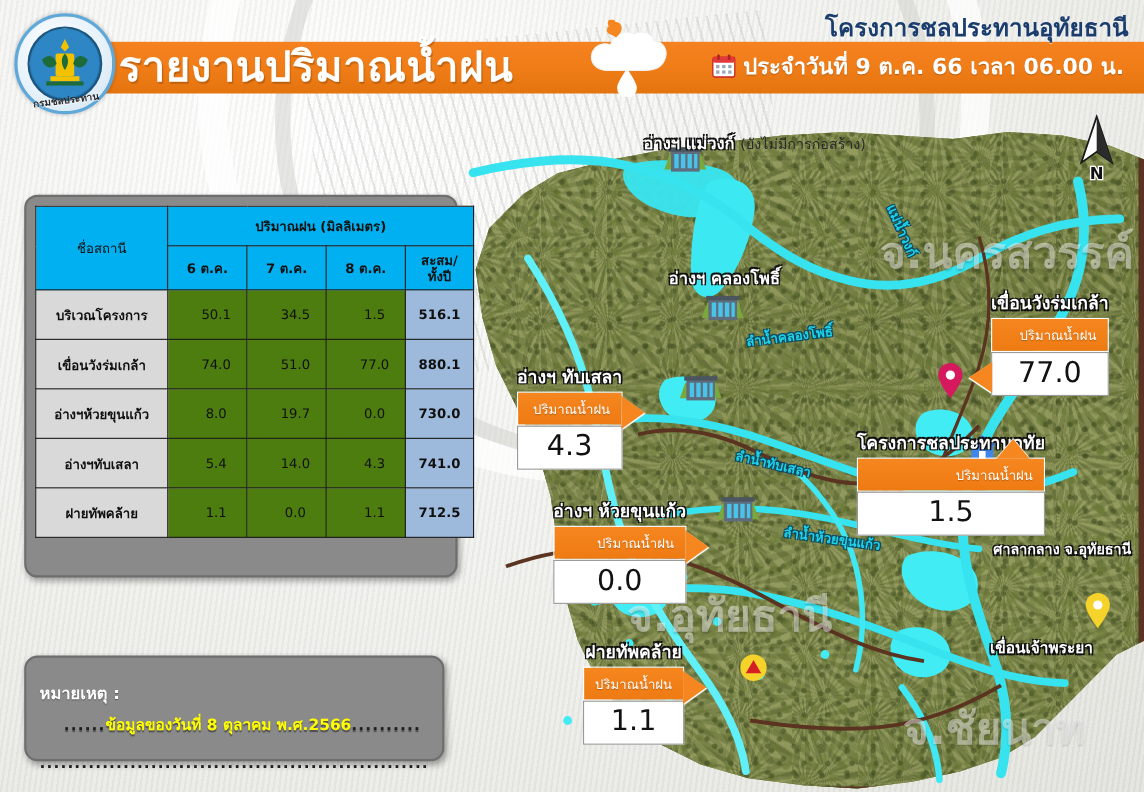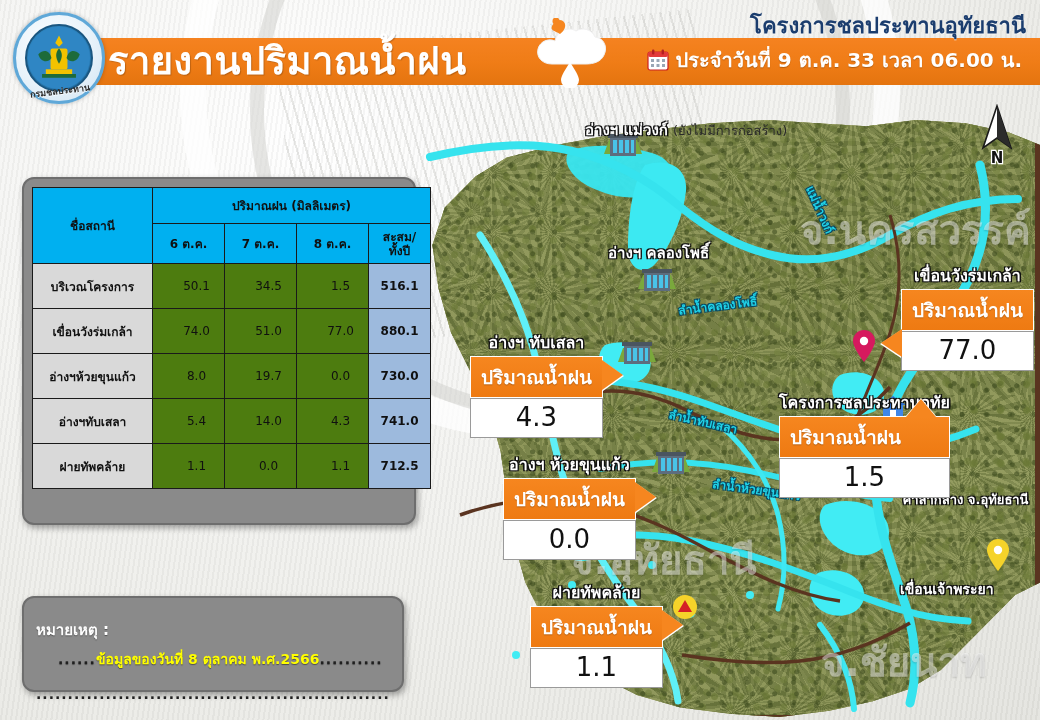--- a/index.html
+++ b/index.html
@@ -174,21 +174,21 @@
     table-layout: fixed;
   }
   table.rain th, table.rain td {
     border: 1px solid #1a1a1a;
     text-align: center;
     font-size: 12px;
     color: #101010;
   }
   th.hdr-station {
     background: #00b0f0;
-    font-size: 17px; font-weight: bold;
+    font-size: 17px; font-weight: normal;
     width: 118px; height: 76px;
     color: #111;
   }
   th.hdr-group {
     background: #00b0f0;
     font-size: 19px; font-weight: bold;
     height: 36px; color: #111;
   }
   th.hdr-day {
     background: #00b0f0;
@@ -248,22 +248,22 @@
     font-size: 16px; font-weight: bold; color: #ffffff;
     text-shadow: -1.3px -1.3px 0 #111, 1.3px -1.3px 0 #111,
                  -1.3px 1.3px 0 #111, 1.3px 1.3px 0 #111;
     white-space: nowrap; text-align: center;
     margin-bottom: 1px;
   }
   .callout-box { position: relative; }
   .callout-label {
     background: linear-gradient(180deg,#f6861f 0%, #ee7a12 100%);
     border: 1px solid #ffffff;
-    color: #ffffff; font-weight: bold; font-size: 19px;
-    text-align: left; padding: 5px 10px;
+    color: #ffffff; font-weight: normal; font-size: 12px;
+    text-align: right; padding: 5px 10px;
     text-shadow: 0 1px 1px rgba(0,0,0,0.25);
     white-space: nowrap;
   }
   .callout-value {
     background: #ffffff;
     border: 1px solid #9a9a9a;
     color: #111111; font-size: 26px;
     text-align: center; padding: 3px 10px 5px 10px;
     white-space: nowrap;
   }
@@ -524,21 +524,21 @@
         <rect x="1" y="3" width="20" height="5" rx="2" fill="#e23a3a"></rect>
         <rect x="5" y="0.5" width="2.4" height="5" rx="1" fill="#b32020"></rect>
         <rect x="14.6" y="0.5" width="2.4" height="5" rx="1" fill="#b32020"></rect>
         <rect x="4" y="10" width="3" height="3" fill="#9aa7b5"></rect>
         <rect x="9.5" y="10" width="3" height="3" fill="#9aa7b5"></rect>
         <rect x="15" y="10" width="3" height="3" fill="#9aa7b5"></rect>
         <rect x="4" y="15" width="3" height="3" fill="#9aa7b5"></rect>
         <rect x="9.5" y="15" width="3" height="3" fill="#9aa7b5"></rect>
         <rect x="15" y="15" width="3" height="3" fill="#9aa7b5"></rect>
       </svg>
-      <span class="header-date-text">ประจำวันที่ 9 ต.ค. 33 เวลา 06.00 น.</span>
+      <span class="header-date-text">ประจำวันที่ 9 ต.ค. 66 เวลา 06.00 น.</span>
     </div>
 
     <div class="logo">
       <div class="logo-ring"></div>
       <div class="logo-seal">
         <svg viewBox="0 0 68 68" style="width:100%; height:100%;">
           <circle cx="34" cy="34" r="33" fill="#2f86c4"></circle>
           <path d="M34 10 L38 18 L34 22 L30 18 Z" fill="#f2c200"></path>
           <rect x="25" y="24" width="18" height="22" rx="2" fill="#f2c200"></rect>
           <path d="M34 24 C30 28 30 34 34 40 C38 34 38 28 34 24 Z" fill="#1d6b3a"></path>

